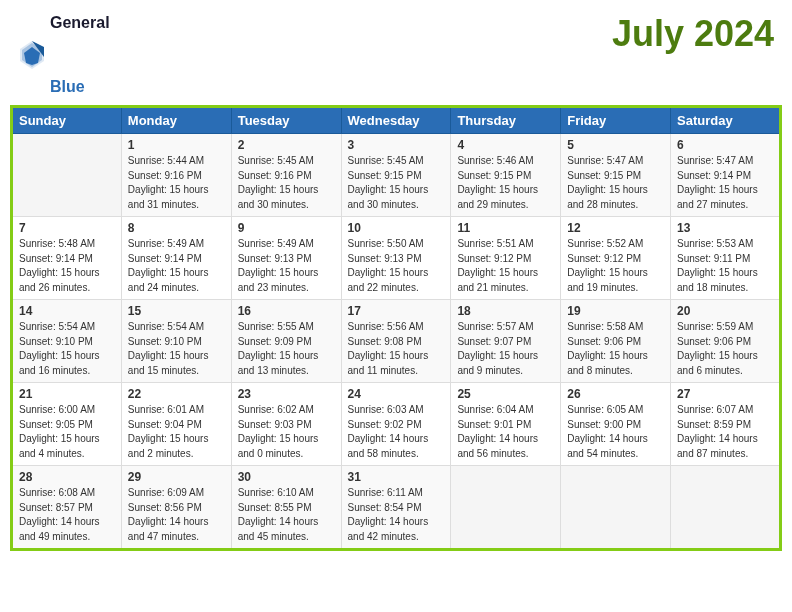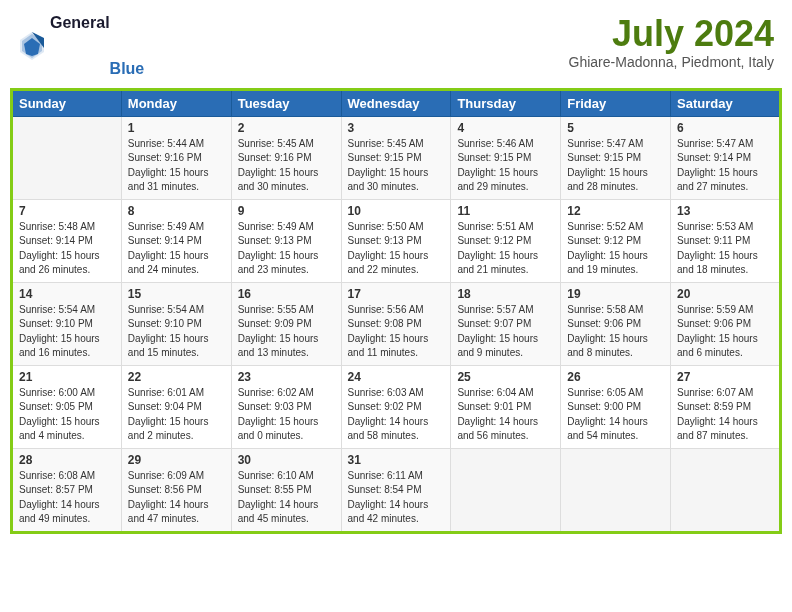--- a/index.html
+++ b/index.html
@@ -16,22 +16,22 @@
       align-items: flex-start;
       margin-bottom: 6px;
       padding: 4px 8px;
     }
     .logo {
       display: flex;
       align-items: center;
     }
     .logo-text {
       display: flex;
+      flex-direction: column;
       line-height: 1.1;
-      text-align: center;
     }
     .logo-general {
       font-size: 16px;
       font-weight: bold;
       color: #1a1a2e;
     }
     .logo-blue {
       font-size: 16px;
       font-weight: bold;
       color: #2a6db5;
@@ -107,21 +107,20 @@
         <polygon points="14,8 22,14 20,24 14,26 8,24 6,14" fill="#2a6db5"></polygon>
         <polygon points="14,2 26,8 26,18" fill="#1a5a99"></polygon>
       </svg>
       <div class="logo-text">
         <span class="logo-general">General</span>
         <span class="logo-blue">Blue</span>
       </div>
     </div>
     <div class="title-block">
       <div class="month-year">July 2024</div>
-      <div class="location">Ghiare-Madonna, Piedmont, Italy</div>
     </div>
   </div>
 
   <table class="calendar">
     <thead>
       <tr>
 
       <th>Sunday</th>
           <th>Monday</th>
           <th>Tuesday</th>

